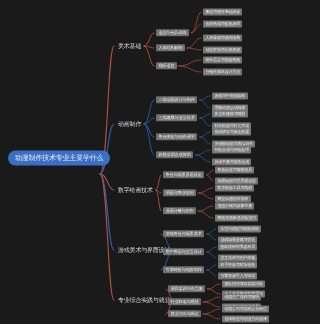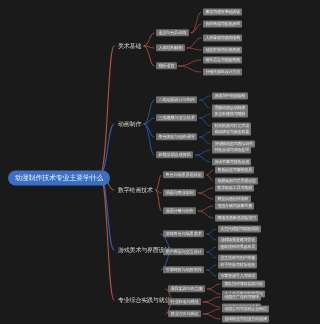--- a/index.html
+++ b/index.html
@@ -101,21 +101,21 @@
       <path d="M207.4,289 C214.33,289 214.33,284 220,284" stroke="#b5513f" fill="none" stroke-width="0.7" stroke-linecap="round"></path>
       <path d="M207.4,289 C214.33,289 214.33,294 220,294" stroke="#b5513f" fill="none" stroke-width="0.7" stroke-linecap="round"></path>
       <path d="M174,300 C169.6,300 169.6,302 166,302" stroke="#b5513f" fill="none" stroke-width="0.9" stroke-linecap="round"></path>
       <path d="M203.1,302 C212.395,302 212.395,297 220,297" stroke="#b5513f" fill="none" stroke-width="0.7" stroke-linecap="round"></path>
       <path d="M203.1,302 C212.395,302 212.395,307 220,307" stroke="#b5513f" fill="none" stroke-width="0.7" stroke-linecap="round"></path>
       <path d="M174,300 C169.6,300 169.6,314 166,314" stroke="#b5513f" fill="none" stroke-width="0.9" stroke-linecap="round"></path>
       <path d="M203.1,314 C212.395,314 212.395,309 220,309" stroke="#b5513f" fill="none" stroke-width="0.7" stroke-linecap="round"></path>
       <path d="M203.1,314 C212.395,314 212.395,319 220,319" stroke="#b5513f" fill="none" stroke-width="0.7" stroke-linecap="round"></path>
     </svg>
   <div id="nodes">
-      <div class="node root" style="left: 8px; top: 178px;">动漫制作技术专业主要学什么</div>
+      <div class="node root" style="left: 8px; top: 158px;">动漫制作技术专业主要学什么</div>
       <div class="node l1" style="left: 116px; top: 46px;">美术基础</div>
       <div class="node l2" style="left: 156px; top: 33px;">造型与色彩训练</div>
       <div class="node l3" style="left: 203px; top: 12px;">素描与速写基础训练</div>
       <div class="node l3" style="left: 203px; top: 24px;">色彩构成与配色原理</div>
       <div class="node l2" style="left: 156px; top: 48px;">人体结构解剖</div>
       <div class="node l3" style="left: 203px; top: 38px;">人体骨骼与肌肉结构</div>
       <div class="node l3" style="left: 203px; top: 50px;">动态姿势与比例把握</div>
       <div class="node l2" style="left: 156px; top: 66px;">视听语言</div>
       <div class="node l3" style="left: 203px; top: 60px;">镜头语言与画面构图</div>
       <div class="node l3" style="left: 203px; top: 72px;">分镜头脚本设计方法</div>

